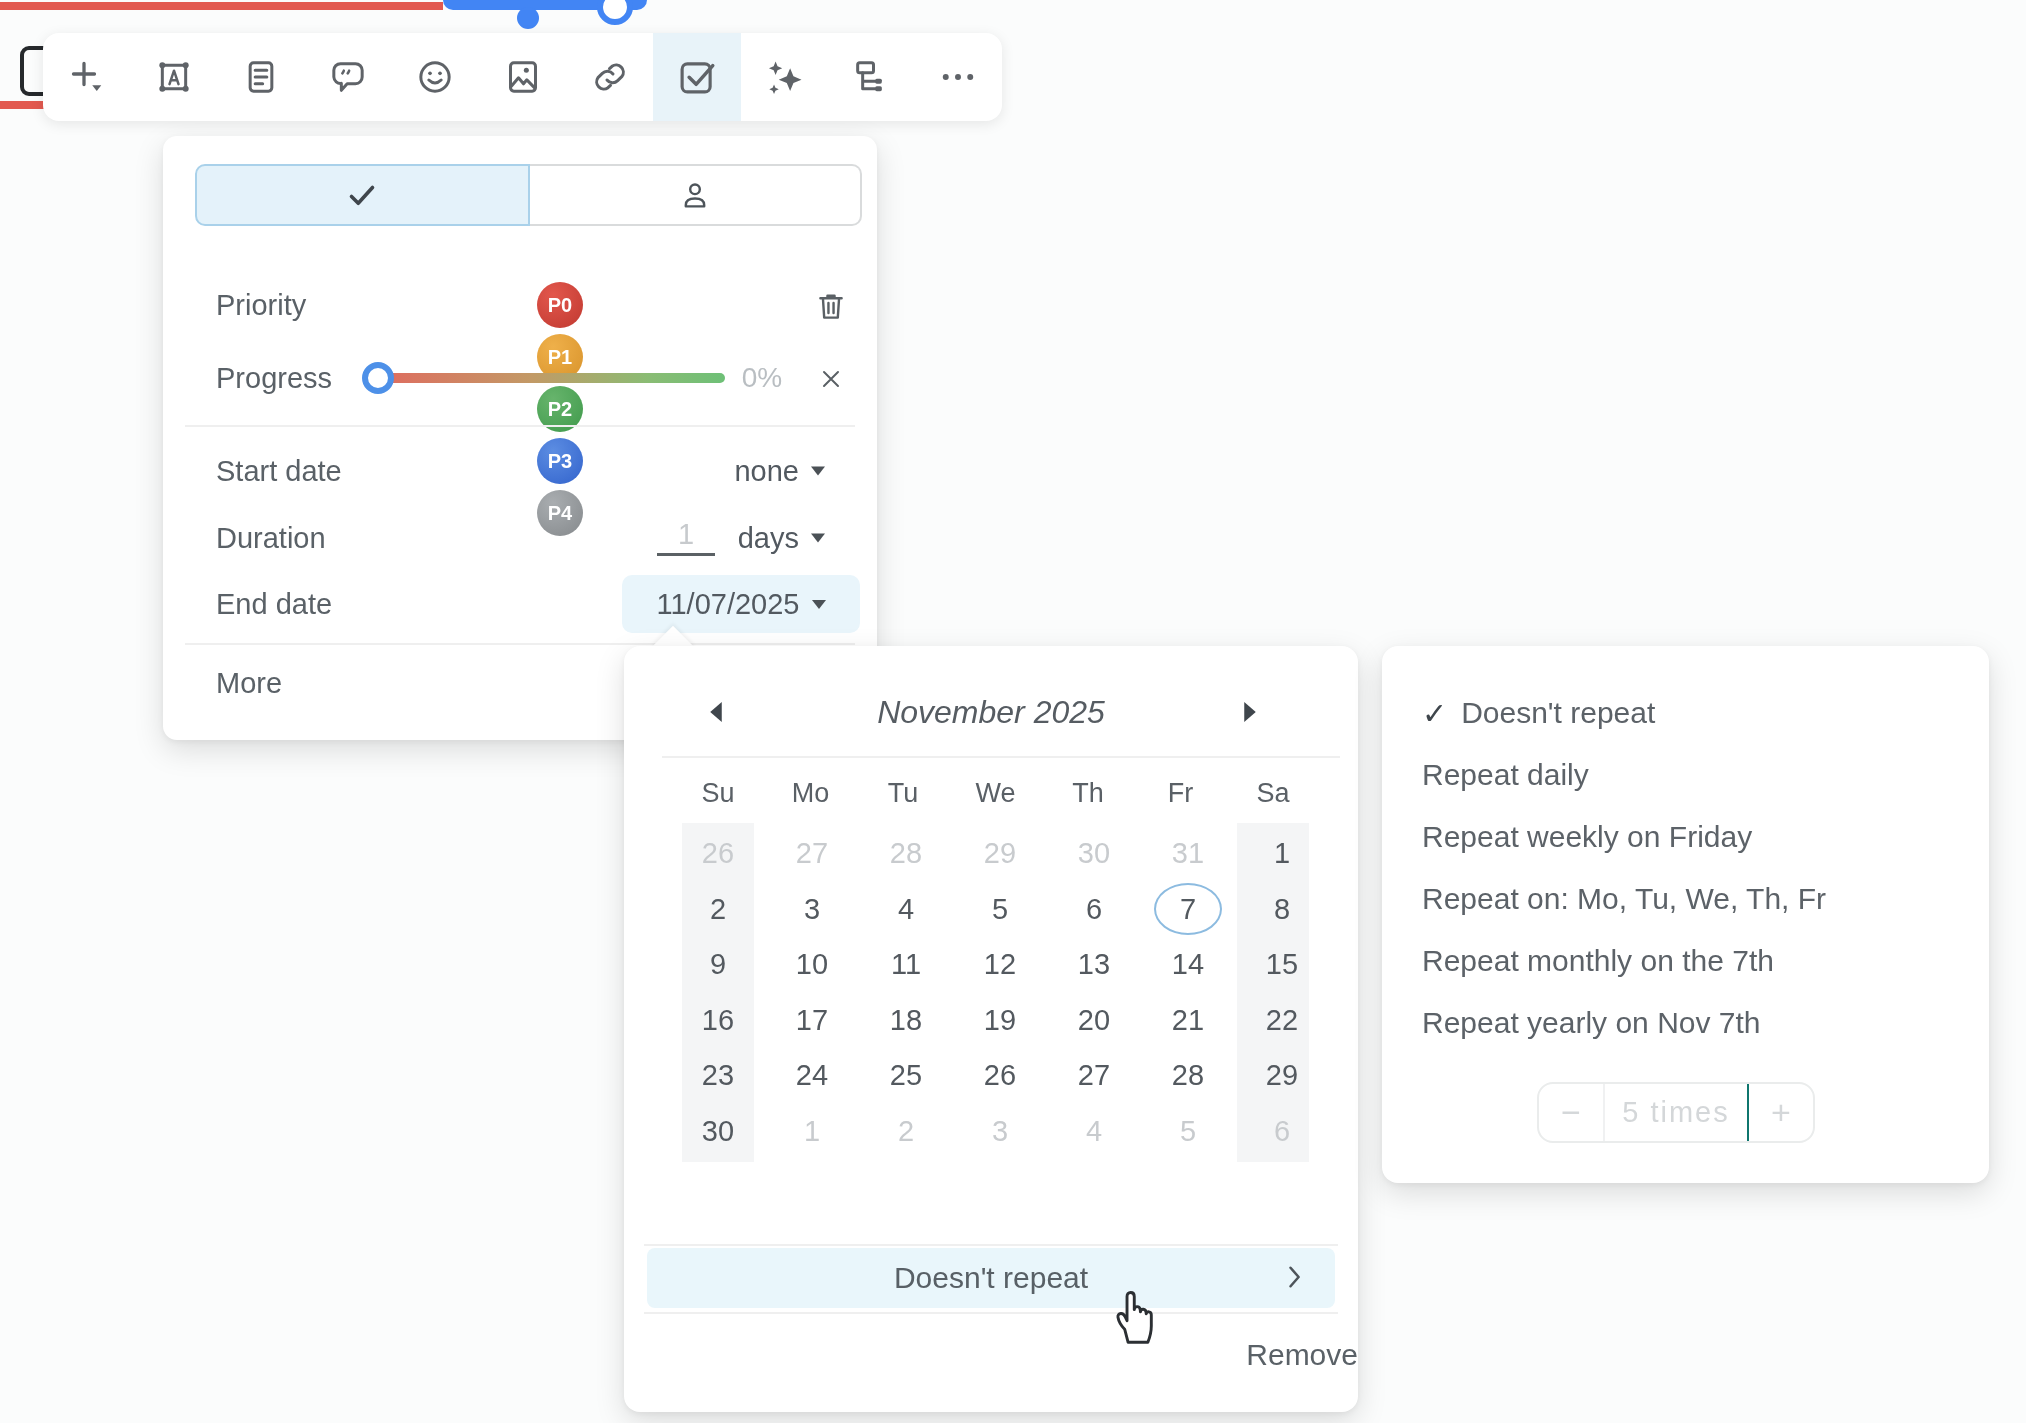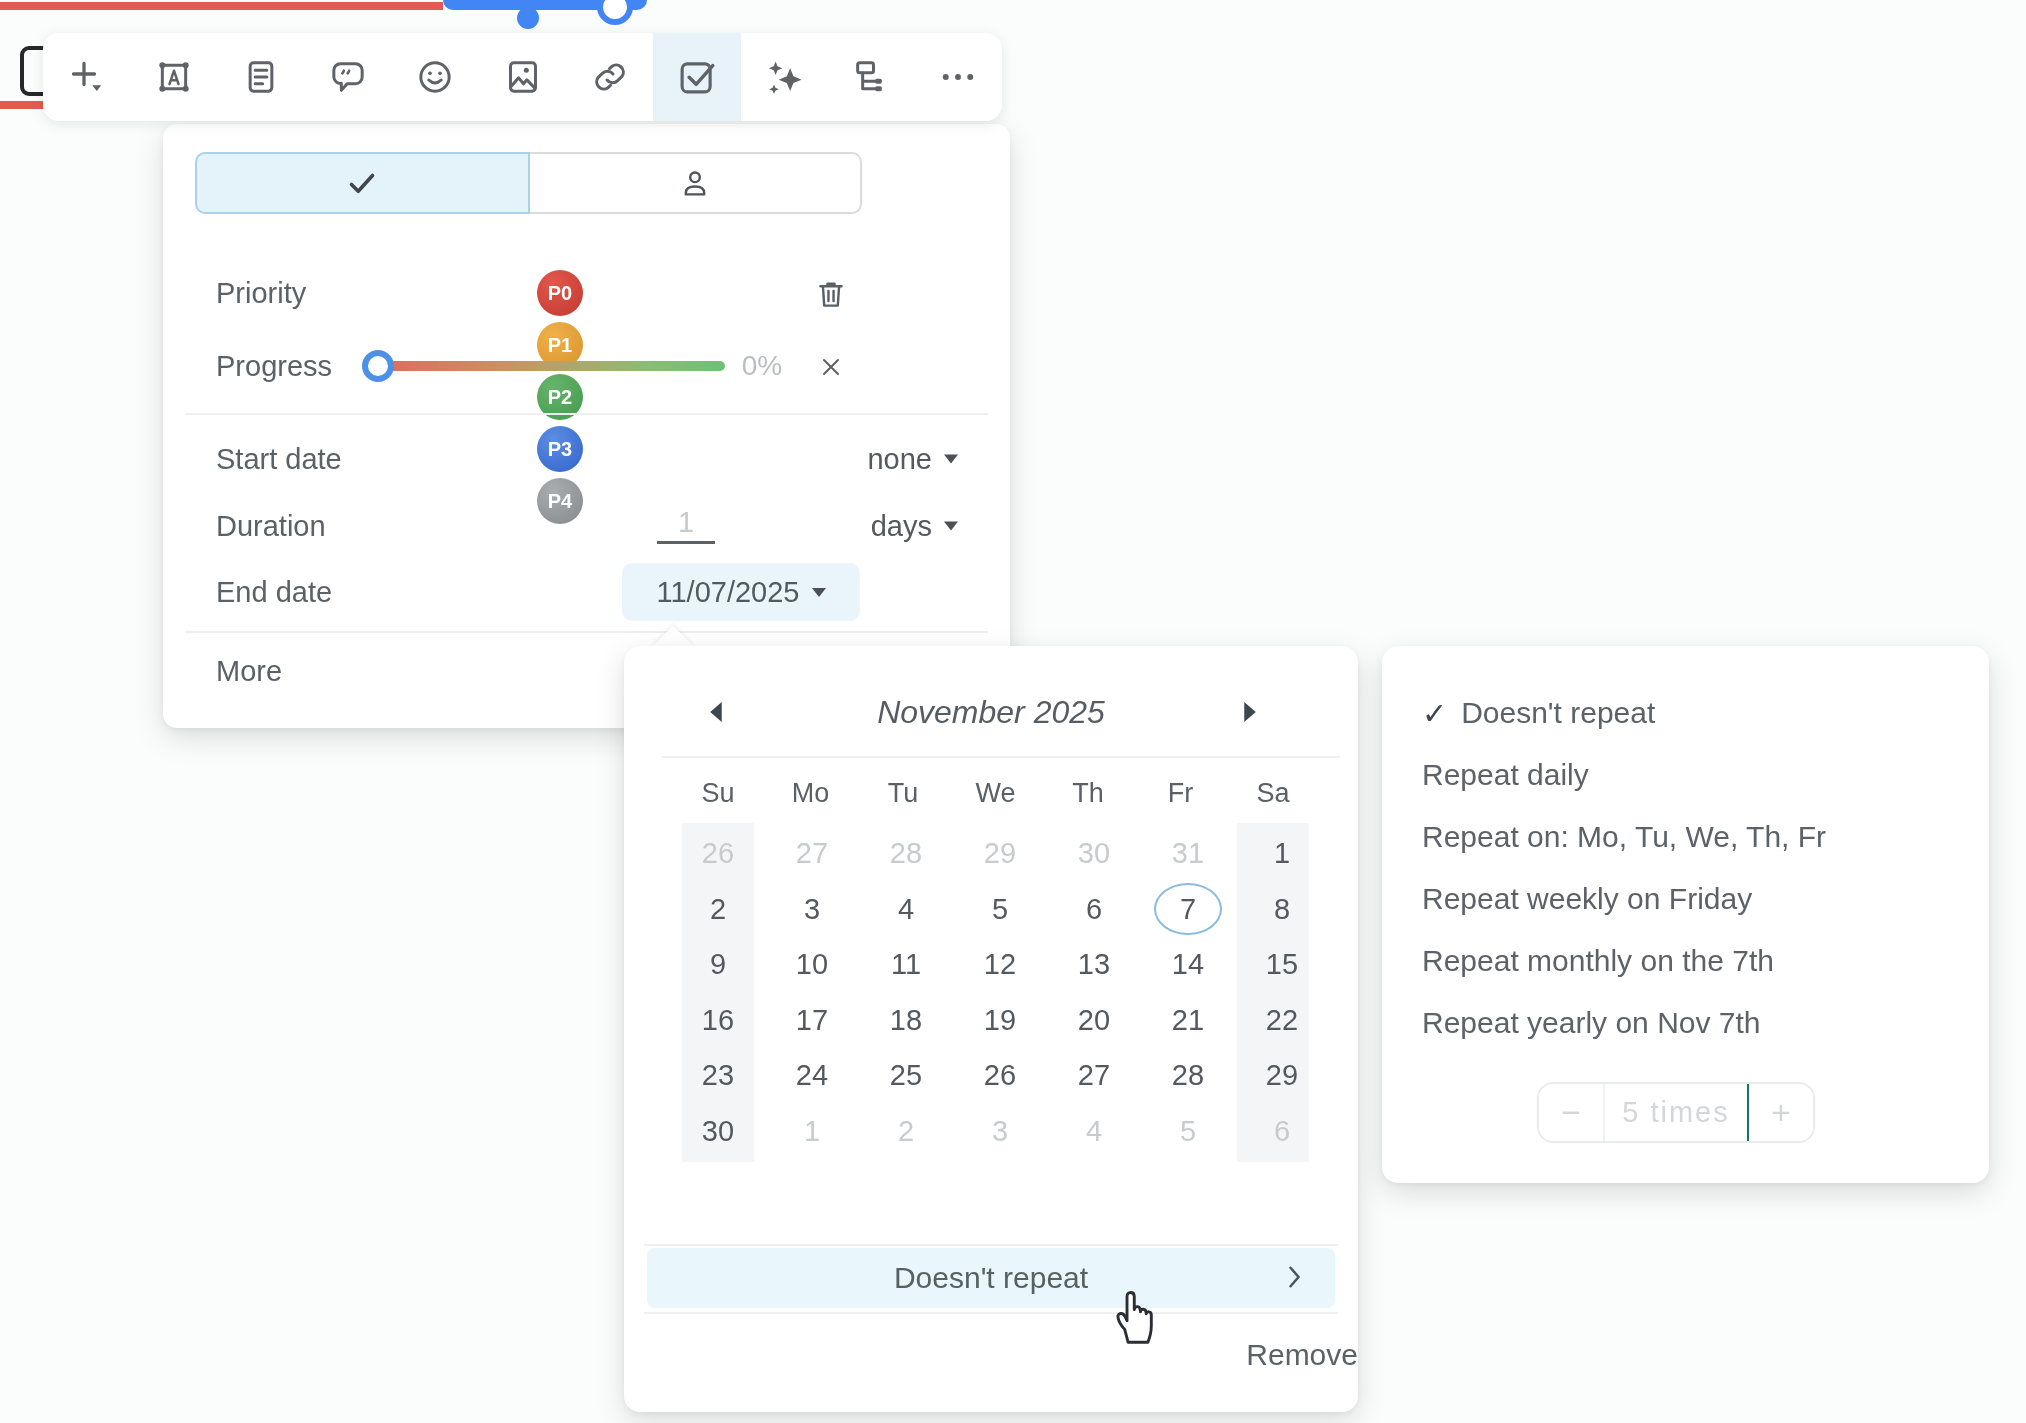--- a/index.html
+++ b/index.html
@@ -17,21 +17,21 @@
   #toolbar{position:absolute;left:43px;top:33px;width:959px;height:88px;background:#fff;
            border-radius:16px;box-shadow:0 3px 14px rgba(0,0,0,.09);z-index:10;
            display:flex;overflow:hidden;}
   .tool{flex:1;display:flex;align-items:center;justify-content:center;cursor:pointer;}
   .tool.active{background:#e8f3f9;}
   .tool svg{stroke:#5f6368;fill:none;stroke-width:1.8;stroke-linecap:round;stroke-linejoin:round;}
   
   .popup{position:absolute;background:#fff;border-radius:16px;
          box-shadow:0 10px 30px rgba(0,0,0,.13),0 2px 6px rgba(0,0,0,.05);}
   
-  #task-panel{left:163px;top:124px;width:847px;height:604px;border-radius:14px;z-index:5;}
+  #task-panel{left:163px;top:136px;width:714px;height:604px;border-radius:14px;z-index:5;}
   #tabs{position:absolute;left:32px;top:28px;width:667px;height:62px;display:flex;}
   .tab{flex:1;display:flex;align-items:center;justify-content:center;box-sizing:border-box;}
   #tab-status{background:#e4f2fa;border:2px solid #a9d1ea;border-radius:10px 0 0 10px;}
   #tab-assignee{background:#fff;border:2px solid #d9dbdc;border-left:none;border-radius:0 10px 10px 0;}
   .row-label{position:absolute;left:53px;font-size:29px;color:#5a6167;transform:translateY(-50%);}
   #priority-badges{position:absolute;left:374px;top:146px;display:flex;gap:6px;flex-direction:column;}
   .pbadge{width:46px;height:46px;border-radius:50%;display:flex;align-items:center;justify-content:center;
           color:#fff;font-weight:bold;font-size:20px;cursor:pointer;}
   .iconbtn{position:absolute;display:flex;align-items:center;justify-content:center;cursor:pointer;}
   .iconbtn svg{stroke:#5a6065;fill:none;stroke-width:1.7;stroke-linecap:round;stroke-linejoin:round;}
@@ -327,24 +327,24 @@
   <div class="popup" id="repeat-menu">
     <div id="repeat-items">
         <div class="ritem">
           <span class="rcheck">✓</span>
           <span>Doesn't repeat</span>
         </div>
         <div class="ritem">
           <span>Repeat daily</span>
         </div>
         <div class="ritem">
+          <span>Repeat weekly on Friday</span>
+        </div>
+        <div class="ritem">
           <span>Repeat on: Mo, Tu, We, Th, Fr</span>
-        </div>
-        <div class="ritem">
-          <span>Repeat weekly on Friday</span>
         </div>
         <div class="ritem">
           <span>Repeat monthly on the 7th</span>
         </div>
         <div class="ritem">
           <span>Repeat yearly on Nov 7th</span>
         </div>
       </div>
     <div id="stepper">
       <div class="step-btn">−</div>

